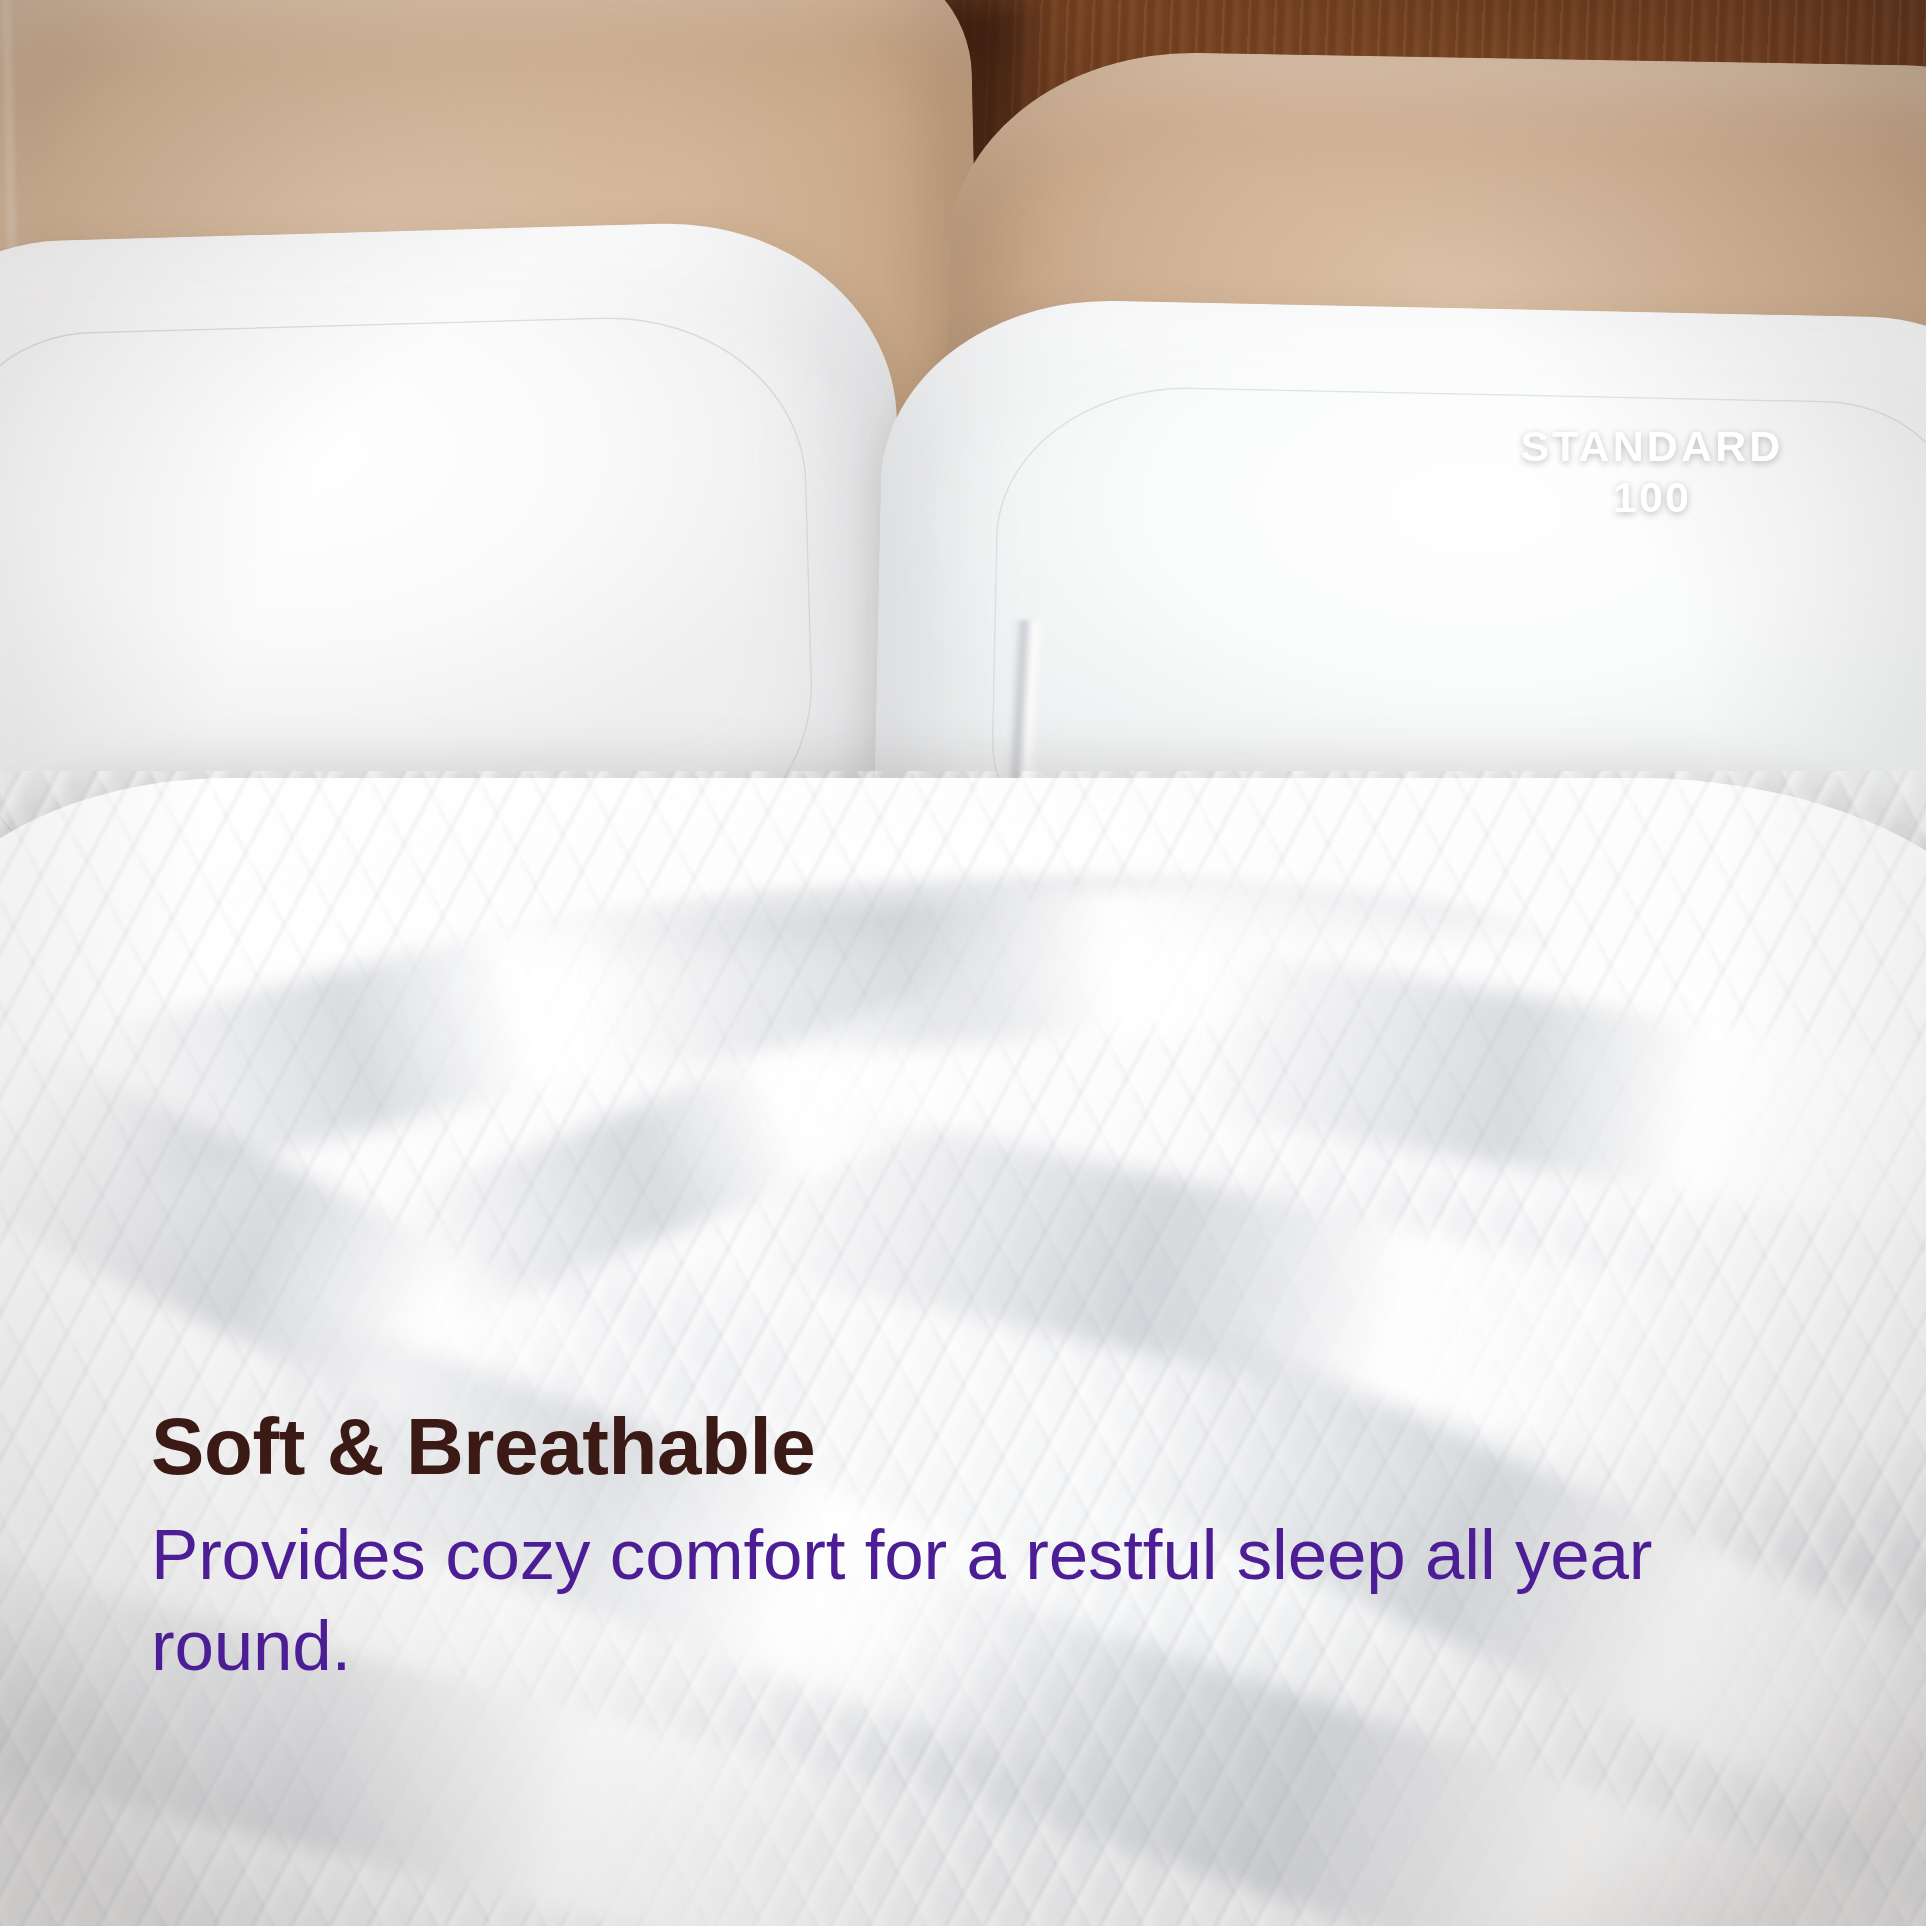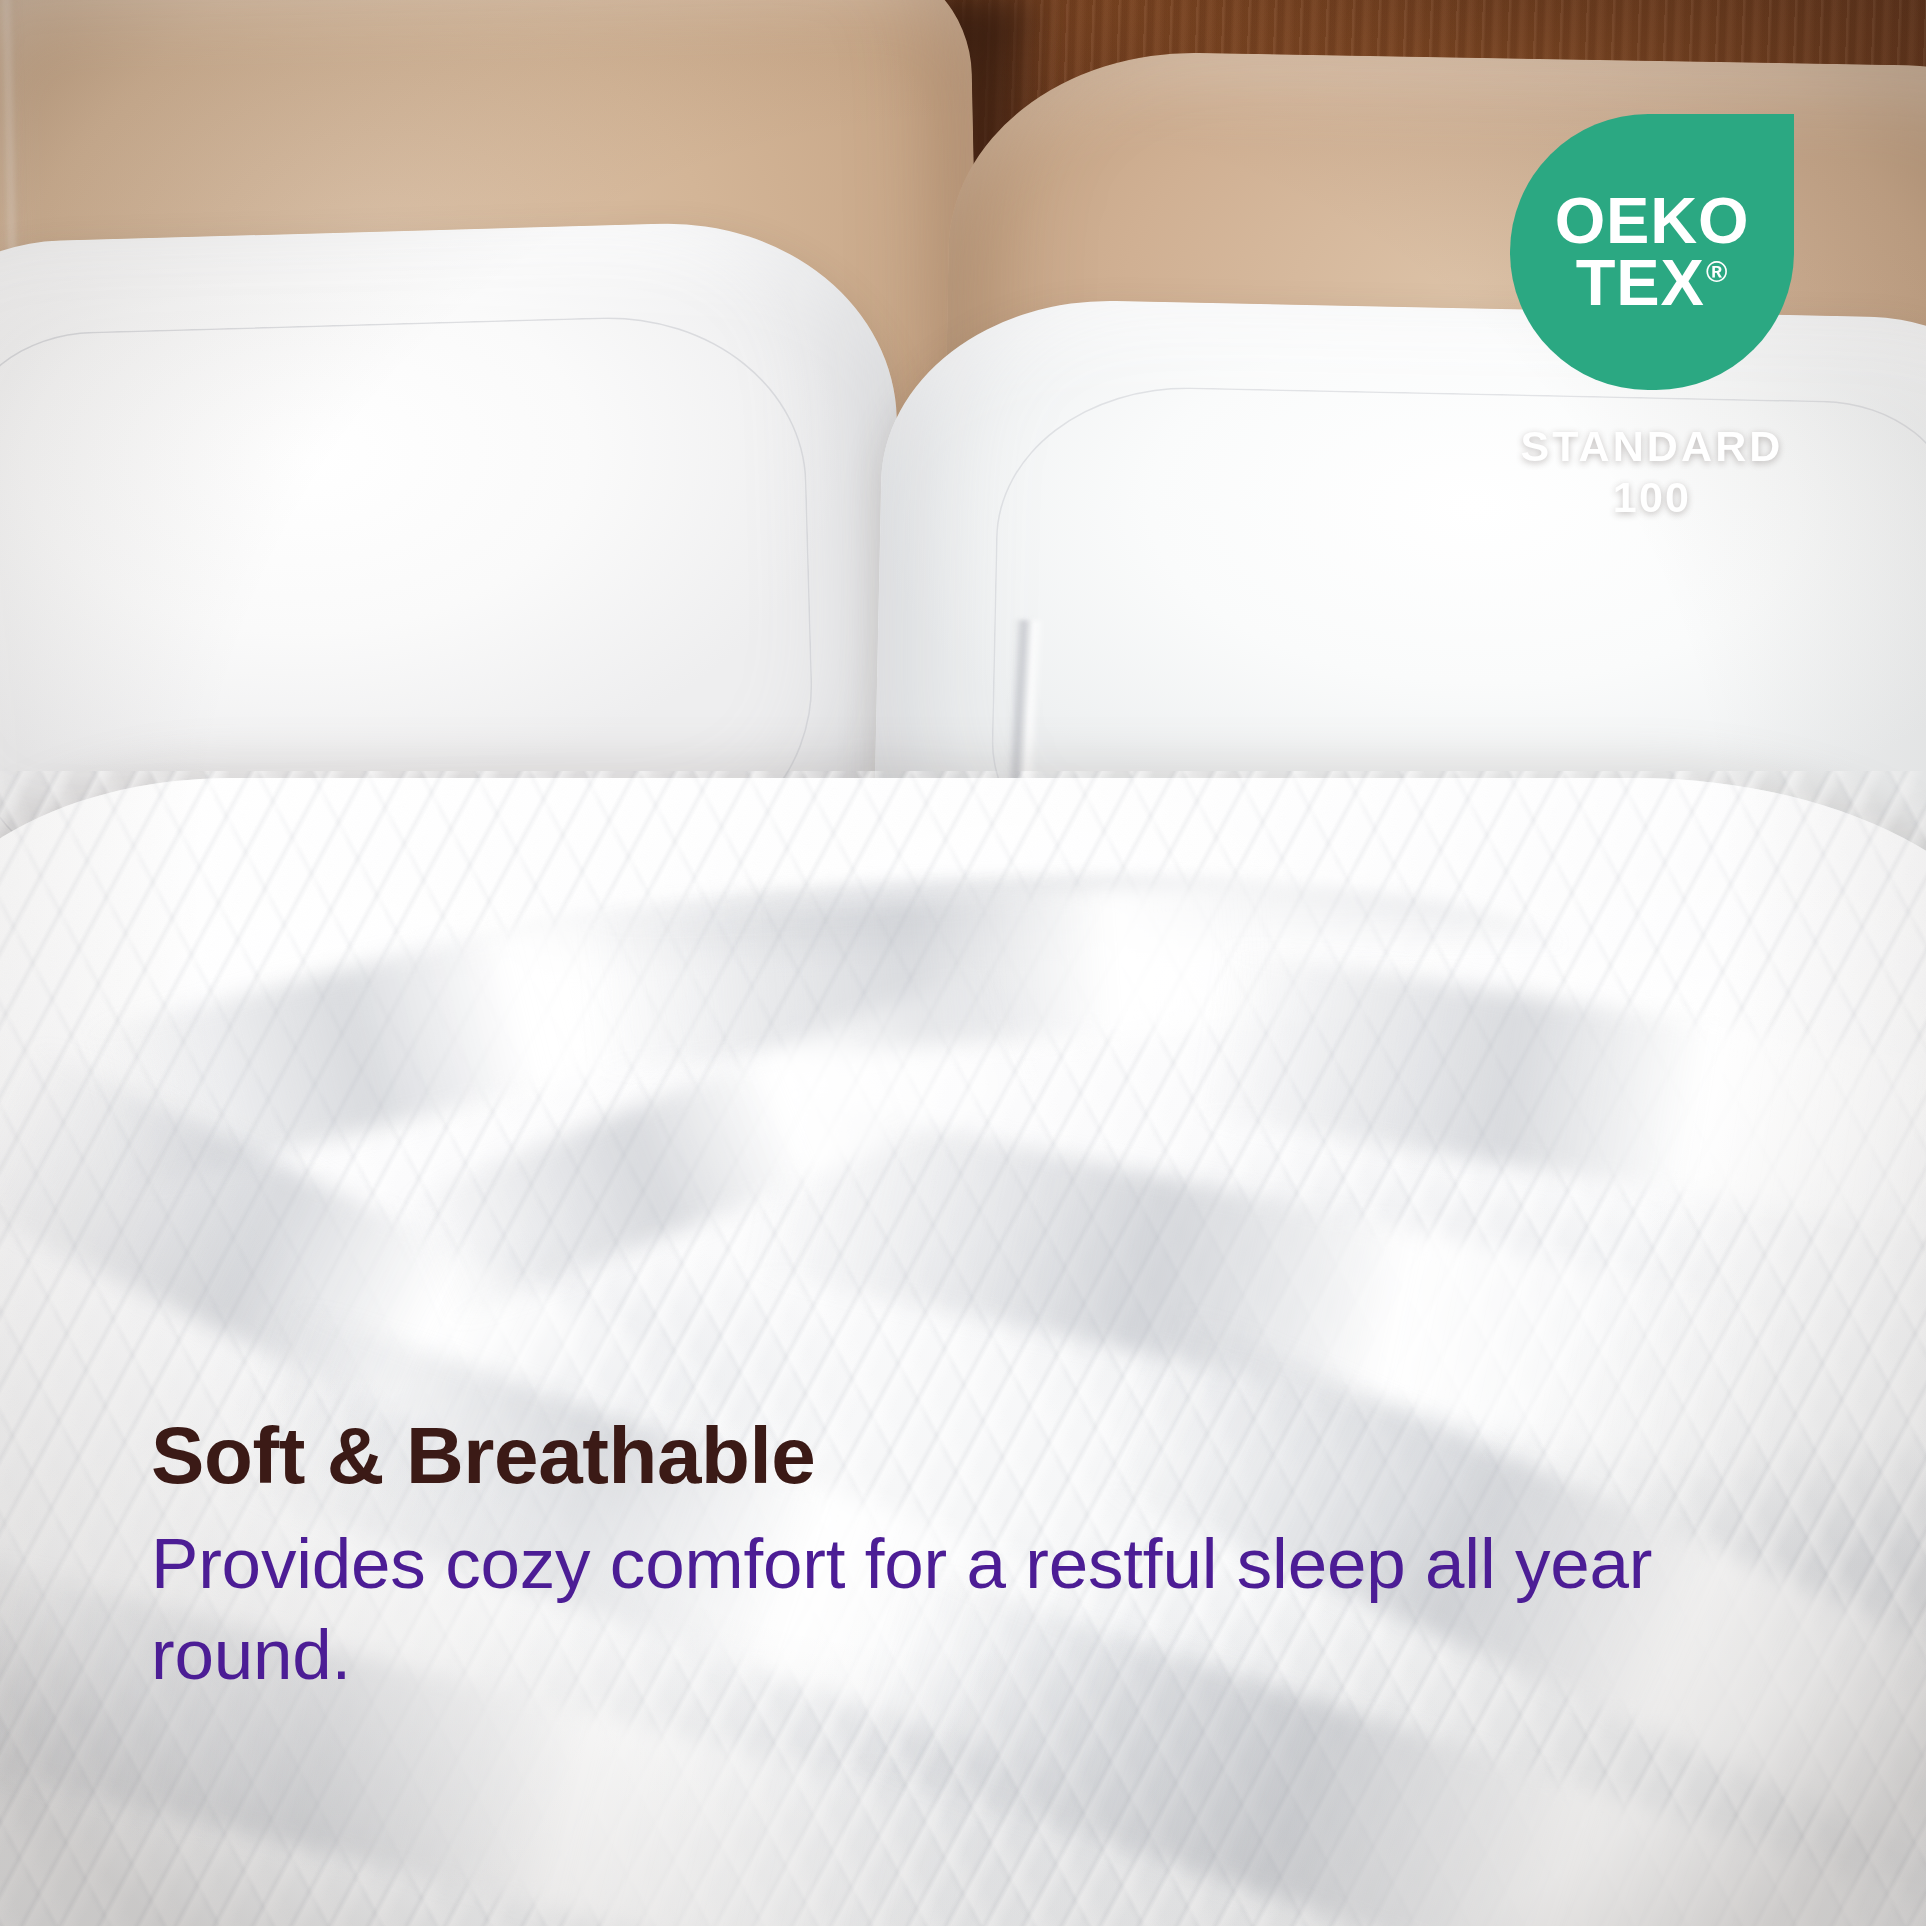--- a/index.html
+++ b/index.html
@@ -297,21 +297,21 @@
     left: 151px;
     top: 1402px;
     width: 1587px;
   }
   .caption-title {
     font-size: 80px;
     font-weight: 700;
     color: #3b1a16;
     letter-spacing: -0.4px;
     line-height: 1.06;
-    margin: 12px 0 20px 0;
+    margin: 3px 0 20px 0;
   }
   .caption-body {
     font-size: 71px;
     font-weight: 400;
     color: #3b1a16;
     line-height: 1.28;
     letter-spacing: -0.2px;
     margin: 0;
     max-width: 1510px;
   }
@@ -346,26 +346,20 @@
     <div class="fold f6"></div>
     <div class="fold f7"></div>
     <div class="fold f8"></div>
     <div class="fold f9"></div>
     <div class="fold f10"></div>
 
     <div class="caption-lift"></div>
     <div class="vignette"></div>
   </div>
 
-  <div class="badge" style="background: rgb(43, 168, 130);">
-    <span class="badge-line" style="color: rgb(255, 255, 255);">OEKO</span>
-    <span class="badge-line tex" style="color: rgb(255, 255, 255);">
-      <span>TEX</span><span class="badge-reg">®</span>
-    </span>
-  </div>
 
   <div class="badge-caption" style="color: rgb(255, 255, 255);">
     <span class="std">STANDARD</span>
     <span class="num">100</span>
   </div>
 
   <div class="caption">
     <h1 class="caption-title" style="color: rgb(59, 26, 22);">Soft &amp; Breathable</h1>
     <p class="caption-body" style="color: #4c1d95;">Provides cozy comfort for a restful sleep all year round.</p>
   </div>

